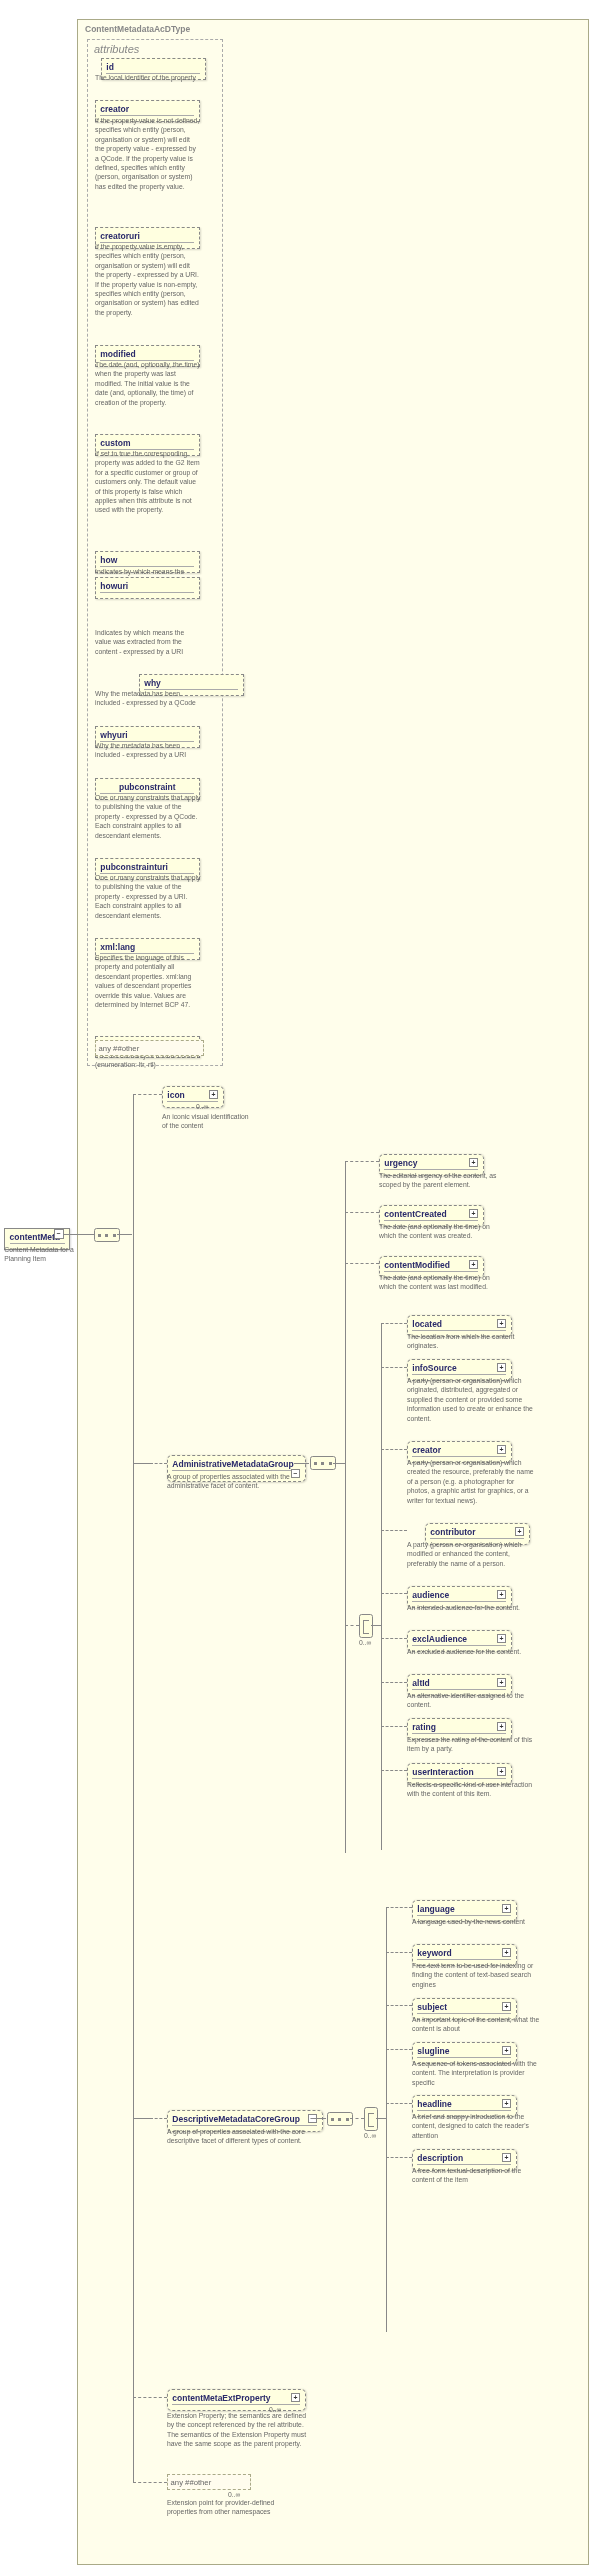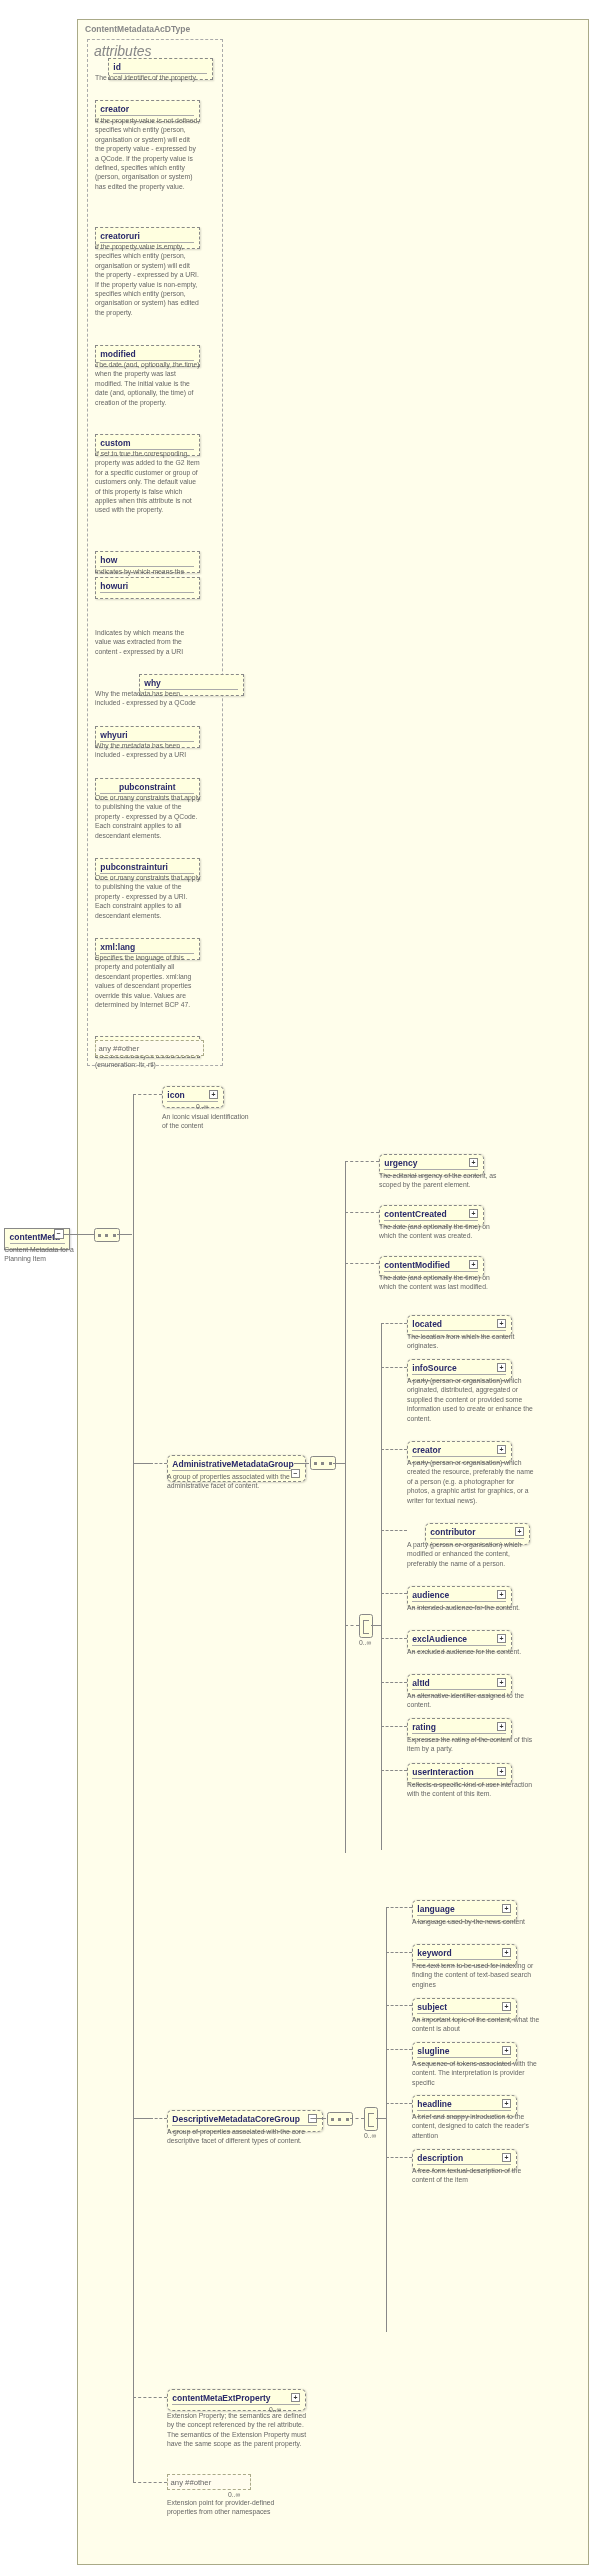--- a/index.html
+++ b/index.html
@@ -5,21 +5,21 @@
 html,body{margin:0;padding:0;background:#fff;font-family:Verdana,Geneva,sans-serif;font-size:7.7px;color:#333}
 .canvas{position:relative;width:600px;height:2576px}
 .elem{position:absolute;background:#FFFFE0;border:0.9px solid #888;padding:2.6px 4.3px;font-size:8.5px;color:#333;box-shadow:0.9px 0.9px 1.7px rgba(0,0,0,.15)}
 .dash{border-style:dashed}
 .round{border-radius:5.1px}
 .title{font-weight:700;color:#2a2a6a;font-size:8.5px;border-bottom:0.9px solid #aaa;padding-bottom:1.7px;margin-bottom:1.7px}
 .annot{position:absolute;font-size:6.8px;color:#666;line-height:9.4px}
 .container{position:absolute;background:#FFFEEb;border:0.9px solid #aa8}
 .container-title{position:absolute;font-size:8.5px;color:#888;font-weight:700}
 .attr-box{position:absolute;background:none;border:0.9px dashed #aaa}
-.attr-title{position:absolute;font-size:14px;color:#888;font-style:italic}
+.attr-title{position:absolute;font-size:11px;color:#888;font-style:italic}
 .plus{position:absolute;width:7.7px;height:7.7px;border:0.9px solid #888;background:#fff;font-size:6.8px;line-height:7.7px;text-align:center;font-weight:700;color:#333}
 .conn{position:absolute;background:#888}
 .conn-dash-h{position:absolute;height:0;border-top:0.9px dashed #888}
 .seq{position:absolute;width:24px;height:12px;border:0.9px solid #888;background:#FFFFE0;border-radius:2.6px}
 .seq::before{content:"";position:absolute;left:3.4px;top:5.1px;width:2.6px;height:2.6px;background:#888}
 .seq::after{content:"";position:absolute;right:3.4px;top:5.1px;width:2.6px;height:2.6px;background:#888}
 .seq .m{position:absolute;left:10.2px;top:5.1px;width:2.6px;height:2.6px;background:#888}
 .cho{position:absolute;width:12px;height:22px;border:0.9px solid #888;background:#FFFFE0;border-radius:2.6px}
 .cho::before{content:"";position:absolute;left:3.4px;top:5.1px;width:5.1px;height:12px;border-left:0.9px solid #888;border-top:0.9px solid #888;border-bottom:0.9px solid #888}
 .dotbox{position:absolute;border:0.9px dashed #aa8;padding:2.6px;font-size:7.7px;color:#666;background:#fffcee}
@@ -38,21 +38,21 @@
 
 <div class="conn" style="left:64px;top:1234px;height:0.9px;width:12.8px"></div>
 
 <div class="container" style="left:77px;top:18.7px;width:510px;height:2544px"></div>
 <div class="container-title" style="left:85px;top:24px">ContentMetadataAcDType</div>
 
 <div class="attr-box" style="left:87px;top:39px;width:134px;height:1025px"></div>
 <div class="attr-title" style="left:94px;top:43px">attributes</div>
 
 <div id="attr-list">
-      <div class="elem dash" style="left: 108px; top: 58px; width: 94px;">
+      <div class="elem dash" style="left: 101px; top: 58px; width: 94px;">
         <div class="title">id</div>
       </div>
       <div class="annot" style="left: 95px; top: 73px; width: 106px;">The local identifier of the property</div>
       <div class="elem dash" style="left: 95px; top: 100px; width: 94px;">
         <div class="title">creator</div>
       </div>
       <div class="annot" style="left: 95px; top: 116px; width: 106px;">If the property value is not defined, specifies which entity (person, organisation or system) will edit the property value - expressed by a QCode. If the property value is defined, specifies which entity (person, organisation or system) has edited the property value.</div>
       <div class="elem dash" style="left: 95px; top: 227px; width: 94px;">
         <div class="title">creatoruri</div>
       </div>

